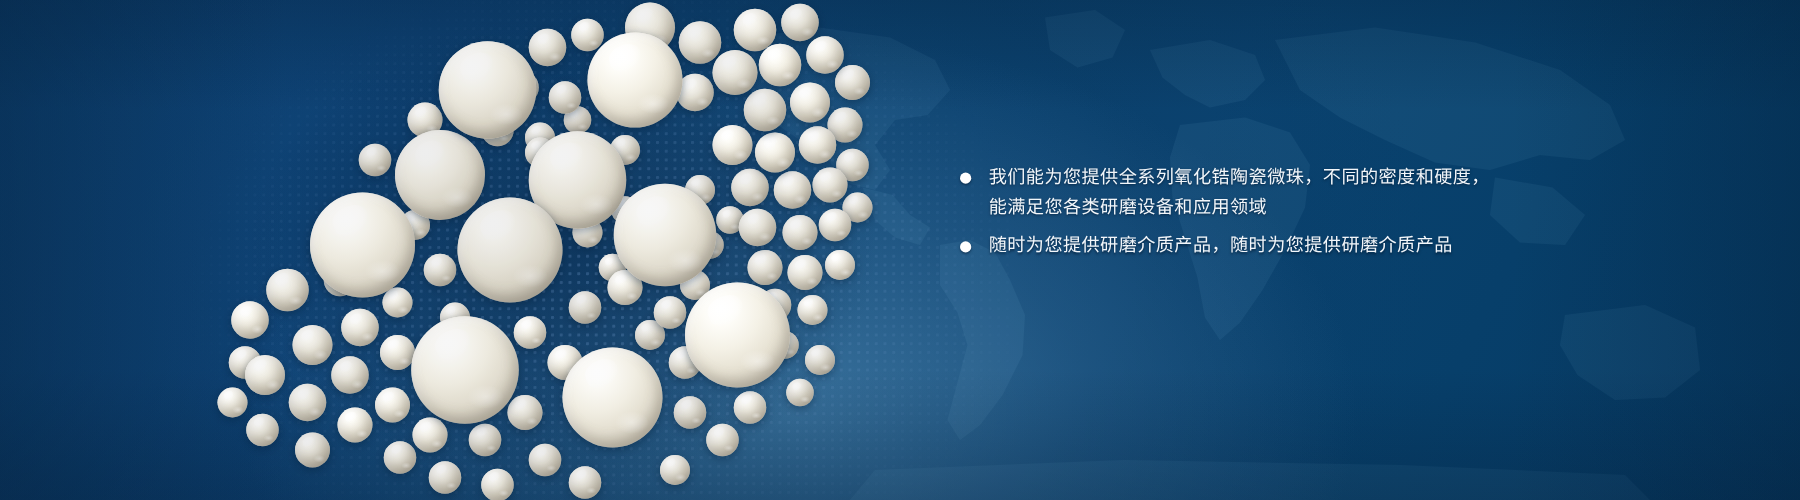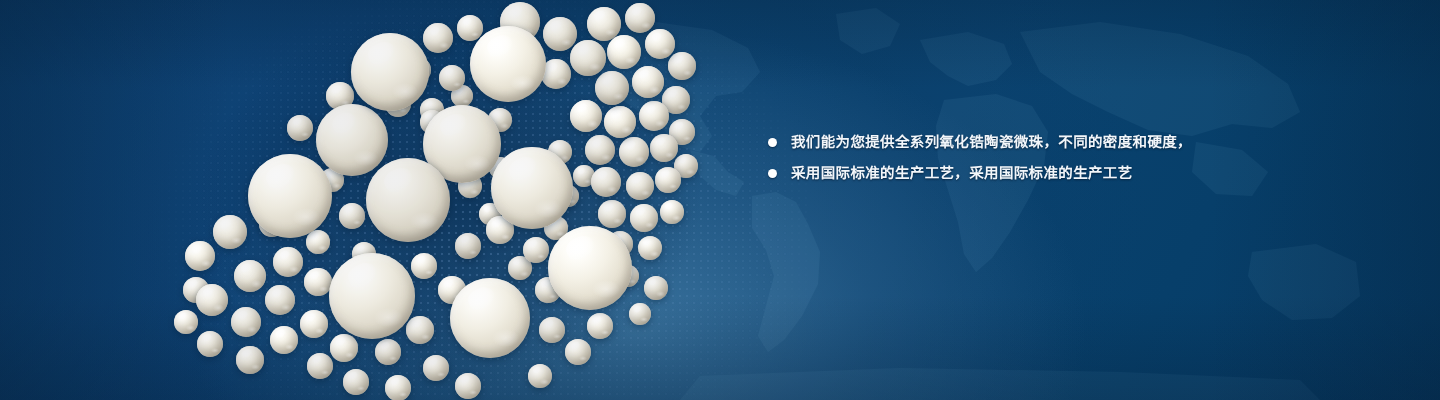--- a/index.html
+++ b/index.html
@@ -148,21 +148,21 @@
   .bullet-dot {
     position: absolute;
     left: 3px;
     top: 8px;
     width: 9px;
     height: 9px;
     border-radius: 50%;
     background: #ffffff;
     box-shadow: 0 1px 2px rgba(2,24,48,0.6);
   }
-  .bullet-line { display: block; font-weight: bold; }
+  .bullet-line { display: block; }
 </style>
 </head>
 <body>
 
 <div id="banner">
 
   <div class="bg-base"></div>
 
   <svg class="bg-map" viewBox="0 0 1440 400" preserveAspectRatio="xMidYMid slice" aria-hidden="true">
     <g fill="#7fb4d8" fill-opacity="0.20">
@@ -294,21 +294,22 @@
     </div>
 
   <div class="bg-vignette"></div>
 
   <div class="text-block">
 
     <ul class="bullet-list">
       <li class="bullet-item">
         <span class="bullet-dot"></span>
         <span class="bullet-line">我们能为您提供全系列氧化锆陶瓷微珠，不同的密度和硬度，</span>
+        <span class="bullet-line">能满足您各类研磨设备和应用领域</span>
       </li>
       <li class="bullet-item">
         <span class="bullet-dot"></span>
-        <span class="bullet-line">采用国际标准的生产工艺，采用国际标准的生产工艺</span>
+        <span class="bullet-line">随时为您提供研磨介质产品，随时为您提供研磨介质产品</span>
       </li>
     </ul>
   </div>
 
 </div>
 
 </body></html>

